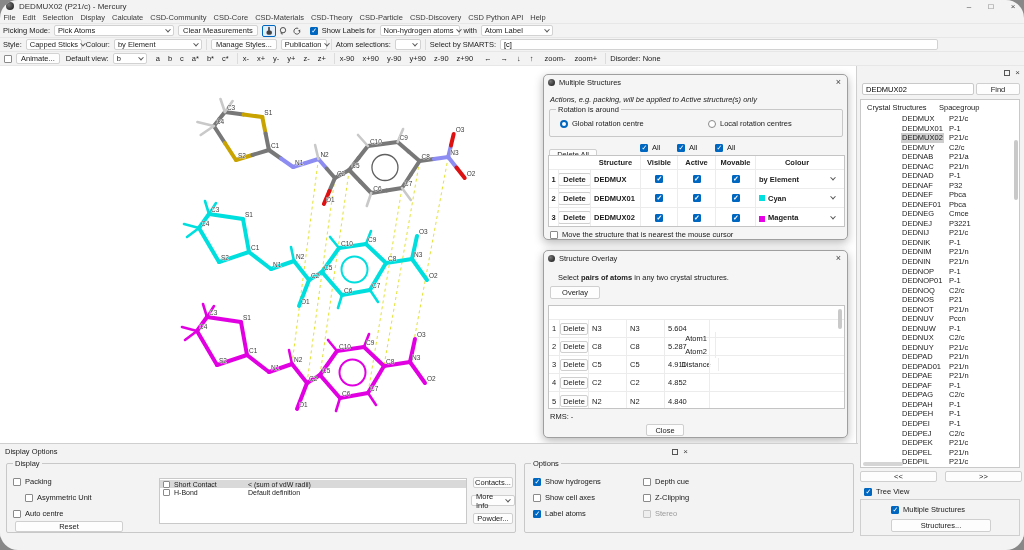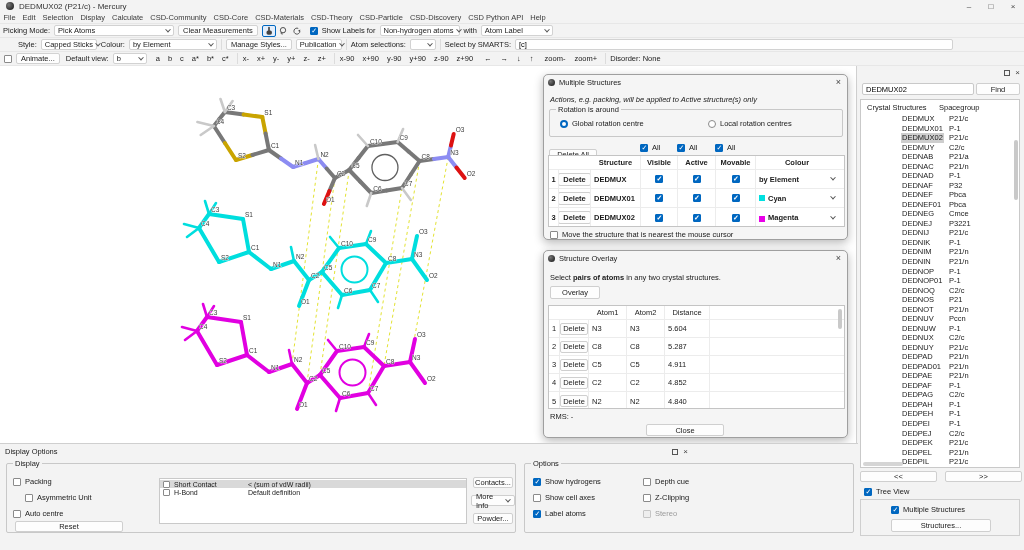--- a/index.html
+++ b/index.html
@@ -1,17 +1,17 @@
 <!DOCTYPE html>
 <html><head>
 <meta charset="utf-8">
 <style>
   html,body{margin:0;padding:0;background:#888;}
   *{box-sizing:border-box;font-family:"Liberation Sans",sans-serif;}
-  #root{position:relative;width:1024px;height:550px;background:#f3f3f3;overflow:hidden;color:#1a1a1a;}
+  #root{position:relative;width:1024px;height:550px;background:#f3f3f3;overflow:hidden;color:#1a1a1a;border-radius:18px;}
   
   .titlebar{position:absolute;left:0;top:0;width:1024px;height:12px;display:flex;align-items:center;font-size:8px;color:#333;}
   .appicon{width:8px;height:8px;border-radius:50%;background:radial-gradient(circle at 35% 35%,#777,#111);margin:0 5px 0 6px;flex:none;}
   .winbtns{position:absolute;right:0;top:0;height:12px;display:flex;}
   .winbtn{width:22px;height:12px;display:flex;align-items:center;justify-content:center;font-size:8px;color:#444;}
   
   .menubar{position:absolute;left:0;top:12px;width:1024px;height:12px;display:flex;align-items:center;font-size:7.5px;color:#3a3a3a;border-bottom:1px solid #e7e7e7;}
   .menu-item{padding:0 3.5px;}
   
   .tbar{position:absolute;left:0;width:1024px;height:14px;display:flex;align-items:center;font-size:7.5px;color:#222;border-bottom:1px solid #e7e7e7;background:#f3f3f3;}
@@ -136,21 +136,21 @@
         <span class="chev"></span>
     </span>
     <span class="lbl gap4">with</span>
     <span class="dd gap4" style="width:72px">
       <span>Atom Label</span>
         <span class="chev"></span>
     </span>
   </div>
 
   <div class="tbar tb2">
-    <span class="lbl" style="margin-left:18px">Style:</span>
+    <span class="lbl" style="margin-left:3px">Style:</span>
     <span class="dd gap4" style="width:56px">
       <span>Capped Sticks</span>
         <span class="chev"></span>
     </span>
     <span class="lbl gap4">Colour:</span>
     <span class="dd gap4" style="width:88px">
       <span>by Element</span>
         <span class="chev"></span>
     </span>
     <span class="vsep"></span>
@@ -508,27 +508,27 @@
       <span>Move the structure that is nearest the mouse cursor</span>
     </span>
   </div>
 
   <div class="dialog" style="left:543px;top:250px;width:305px;height:188px;">
     <div class="dlg-title">
       <span class="appicon" style="width:7px;height:7px;margin:0 4px 0 0"></span>
       <span>Structure Overlay</span>
       <span class="dlg-close">×</span>
     </div>
-    <div style="position:absolute;left:6px;top:22px;">
+    <div style="position:absolute;left:14px;top:22px;">
       <span>Select </span><b>pairs of atoms</b><span> in any two crystal structures.</span>
     </div>
     <span class="smallbtn" style="position:absolute;left:6px;top:35px;width:50px;height:13px">Overlay</span>
     <div class="tbl" style="left:4px;top:54px;width:297px;height:104px;">
       <div class="vscroll" style="top:3px;right:2px;height:20px"></div>
-      <div class="trow thead" style="height:14px;">
+      <div class="trow thead" style="height:14px;flex-direction:column;">
         <span class="tcell" style="width:11px;border-right:none"></span>
         <span class="tcell" style="width:29px;border-right:none"></span>
         <span class="tcell" style="width:38px">Atom1</span>
         <span class="tcell" style="width:38px">Atom2</span>
         <span class="tcell" style="width:45px">Distance</span>
       </div>
       <div class="trow" style="height:18px">
         <span class="tcell" style="width:11px">1</span>
         <span class="tcell" style="width:29px">
             <span class="smallbtn" style="height:12px;padding:0 2px">Delete</span>
@@ -568,21 +568,21 @@
         <span class="tcell" style="width:11px">5</span>
         <span class="tcell" style="width:29px">
             <span class="smallbtn" style="height:12px;padding:0 2px">Delete</span>
           </span>
         <span class="tcell left" style="width:38px">N2</span>
         <span class="tcell left" style="width:38px">N2</span>
         <span class="tcell left" style="width:45px">4.840</span>
       </div>
     </div>
     <span style="position:absolute;left:6px;top:161px">RMS: -</span>
-    <span class="smallbtn" style="position:absolute;left:102px;top:173px;width:78px;height:12px">Close</span>
+    <span class="smallbtn" style="position:absolute;left:102px;top:173px;width:38px;height:12px">Close</span>
   </div>
 
   <div id="navpanel">
     <div class="panel-icons">
       <span class="dockicon"></span>
       <span style="font-size:8px;color:#444">×</span>
     </div>
     <input class="navsearch" value="DEDMUX02" style="">
     <span class="smallbtn findbtn">Find</span>
     <div id="navlist">

